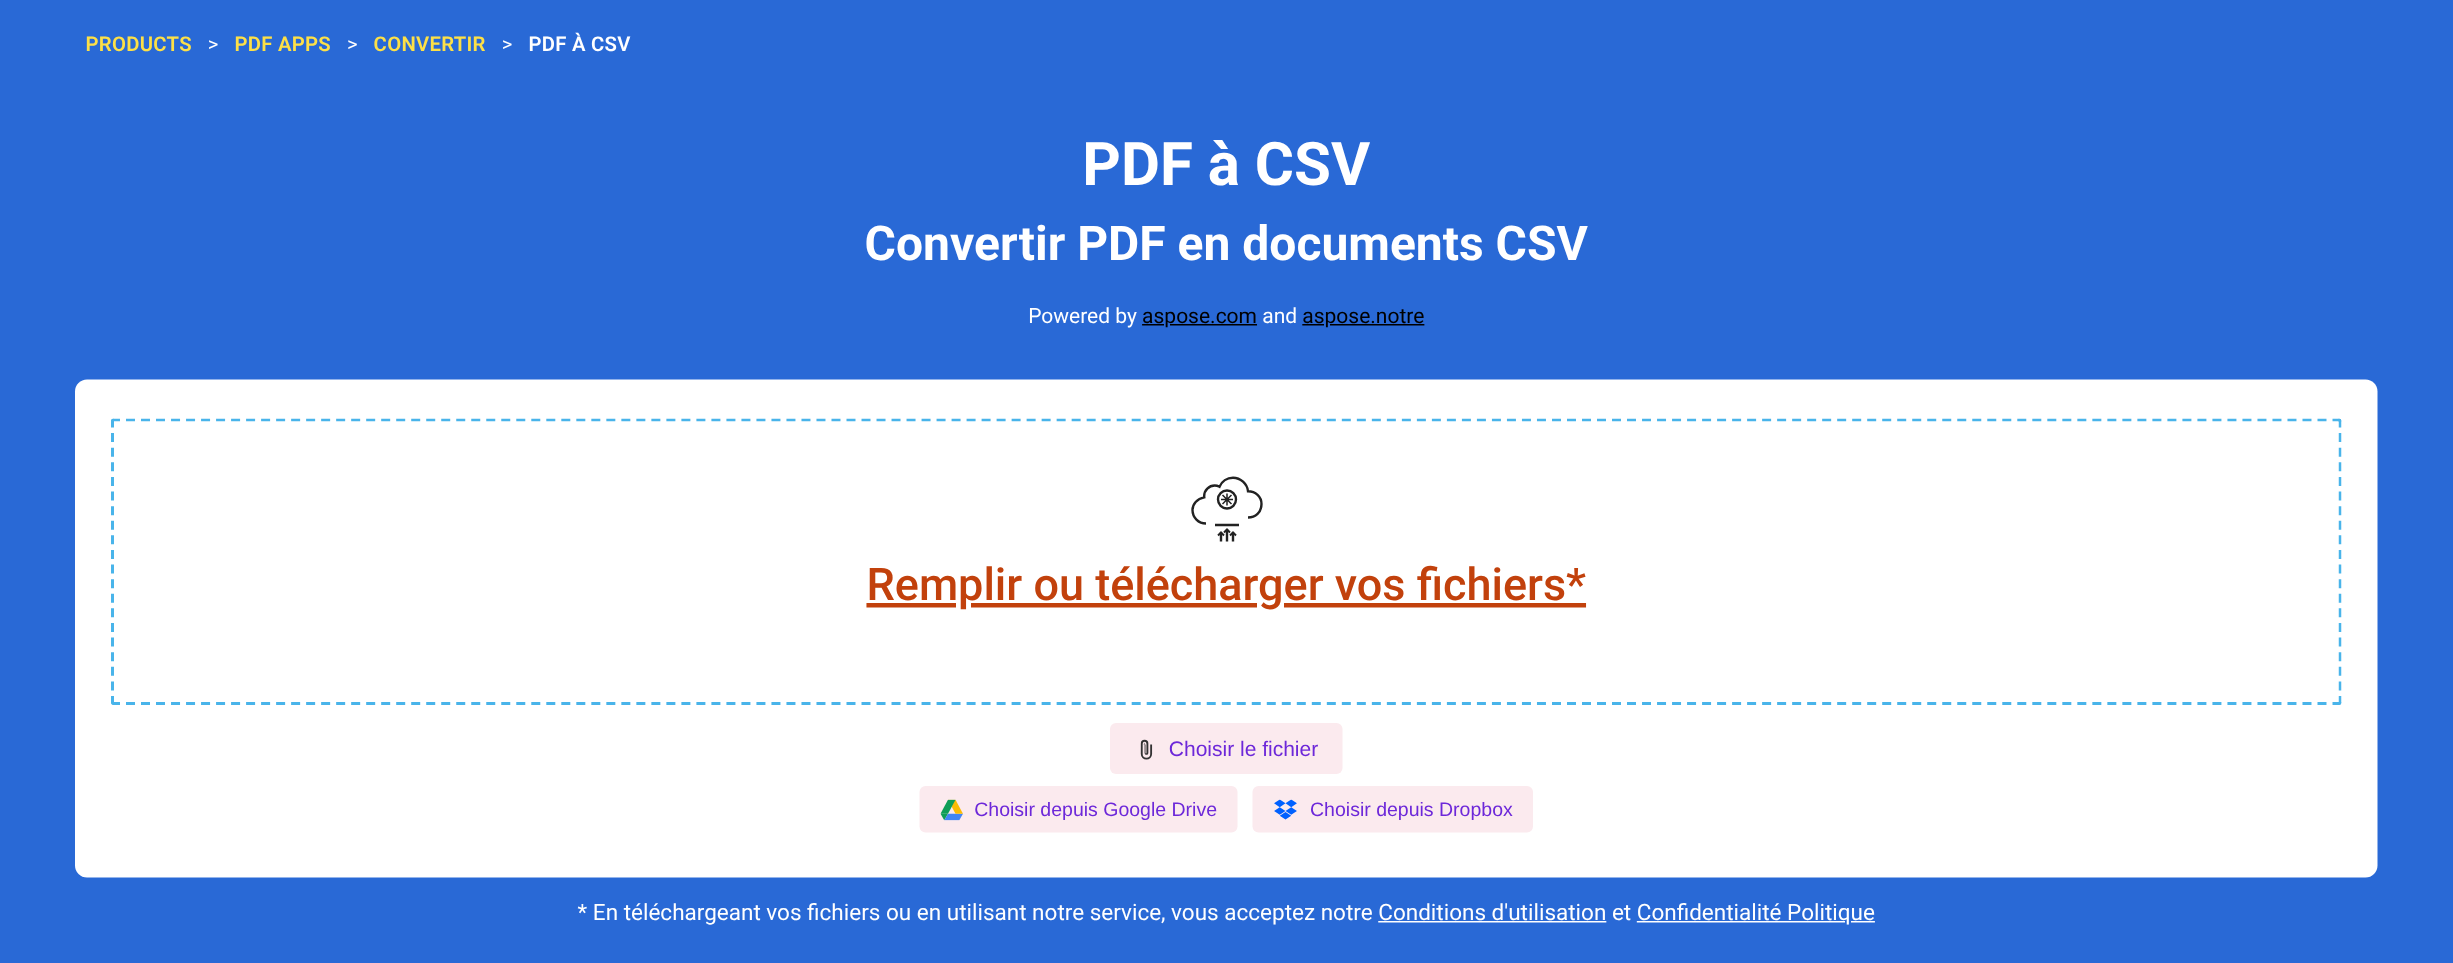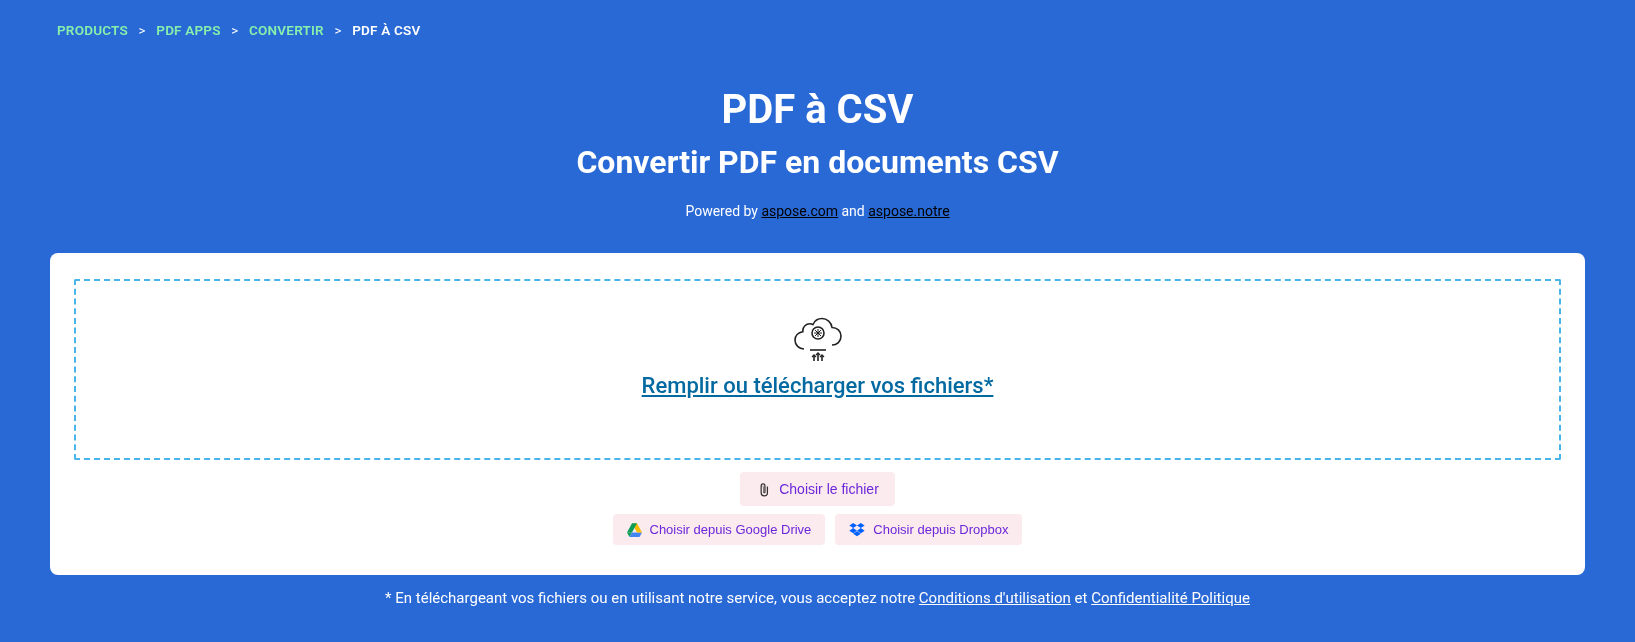--- a/index.html
+++ b/index.html
@@ -15,21 +15,21 @@
   margin: 0 auto;
   padding: 0;
 }
 .breadcrumb {
   padding: 22px 0 0 57px;
   font-size: 13.5px;
   font-weight: 600;
   letter-spacing: 0.2px;
 }
 .breadcrumb a {
-  color: #86efac;
+  color: #fde047;
   text-decoration: none;
 }
 .breadcrumb .sep {
   margin: 0 7px;
   font-weight: 400;
 }
 .breadcrumb .current {
   color: #fff;
   font-weight: 600;
 }
@@ -65,22 +65,22 @@
   border-radius: 2px;
   padding: 36px 20px 60px;
   text-align: center;
   cursor: pointer;
 }
 .upload-icon {
   display: block;
   margin: 0 auto 10px;
 }
 .dropzone-label {
-  color: #0369a1;
-  font-size: 22px;
+  color: #c2410c;
+  font-size: 30px;
   font-weight: 500;
   text-decoration: underline;
 }
 .buttons {
   text-align: center;
   margin-top: 12px;
 }
 .btn-row {
   display: flex;
   justify-content: center;

